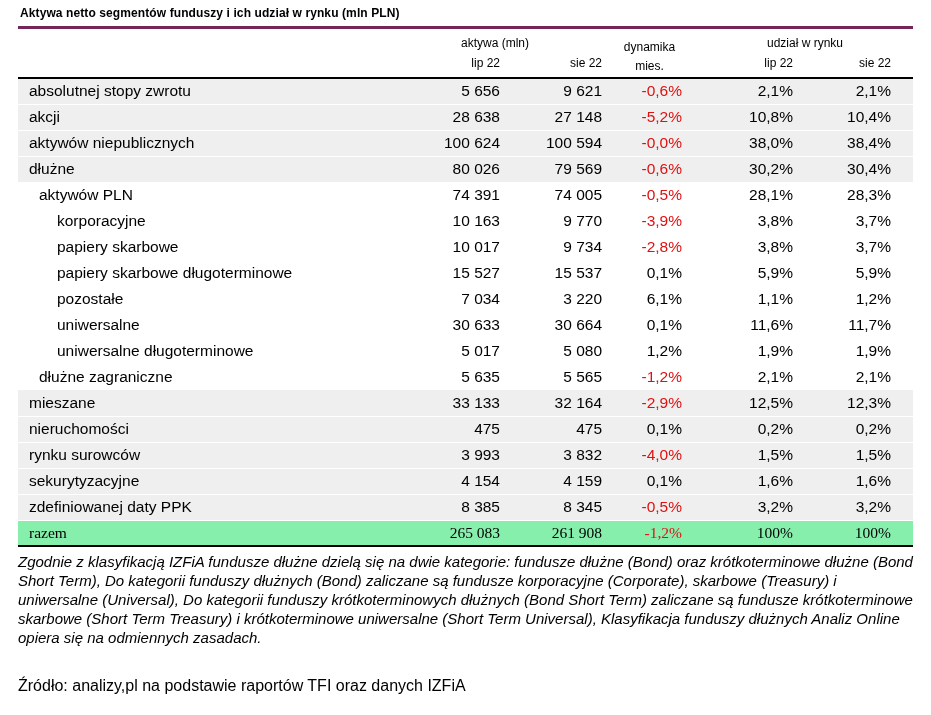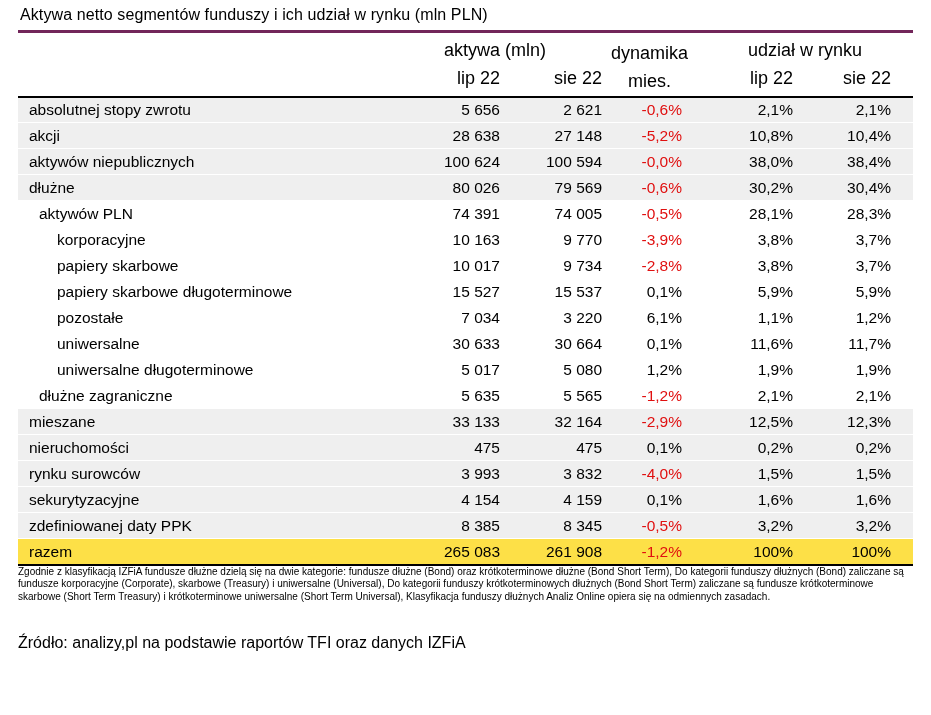--- a/index.html
+++ b/index.html
@@ -10,43 +10,43 @@
   *{box-sizing:border-box;margin:0;padding:0;}
   html,body{background:#fff;}
   body{
     width:931px;height:715px;
     padding:4px 18px 0 18px;
     font-family:"Liberation Sans","DejaVu Sans",sans-serif;
     color:#000;
     overflow:hidden;
   }
   .title{
-    font-size:16px;
-    font-weight:400;
+    font-size:12px;
+    font-weight:700;
     letter-spacing:.1px;
     padding:2px 0 6px 2px;
     border-bottom:3px solid var(--accent);
     white-space:nowrap;
   }
   table{
     width:895px;
     table-layout:fixed;
     border-collapse:collapse;
     font-size:15.5px;
   }
   col.c-label{width:370px;}
   col.c-alip{width:112px;}
   col.c-asie{width:102px;}
   col.c-dyn{width:95px;}
   col.c-ulip{width:108px;}
   col.c-usie{width:108px;}
 
   thead th{
     font-weight:400;
-    font-size:18px;
+    font-size:12px;
     padding:0;
   }
   thead tr.hrow1 th{padding-top:7px;}
   thead tr.hrow2 th{padding-bottom:7px;padding-top:6px;}
   th.group{text-align:center;vertical-align:middle;}
   th.dyn-group{text-align:center;vertical-align:middle;padding-top:10px;line-height:1.55;margin-top:16px;}
   th.sub{text-align:right;}
   th.sub.pad-u1{padding-right:12px;}
   th.sub.pad-u2{padding-right:22px;}
   thead{border-bottom:2px solid #000;}
@@ -58,27 +58,29 @@
   }
   td.lbl{text-align:left;}
   td.ind0{padding-left:11px;}
   td.ind1{padding-left:21px;}
   td.ind2{padding-left:39px;margin-top:44px;}
   td.num{text-align:right;}
   td.dyn{padding-right:15px;margin-top:24px;}
   td.u1{padding-right:12px;}
   td.u2{padding-right:22px;}
   tr.shaded td{background:var(--shade);border-bottom:1px solid #fff;}
-  tr.total td{border-top:1px solid #000;border-bottom:2px solid #000;background:#fde047;}
+  tr.total td{border-top:1px solid #000;border-bottom:2px solid #000;background:#86efac;font-family:Liberation Serif, serif;}
   td.neg{color:var(--neg);}
 
   .footnote{
-    font-size:10px;
+    margin-top:5px;
+    font-size:15px;
     line-height:1.27;
     width:895px;
+    font-style:italic;
   }
   .source{
     margin-top:30px;
     font-size:16px;
   }
 </style>
 </head>
 <body>
 
 <div class="title">Aktywa netto segmentów funduszy i ich udział w rynku (mln PLN)</div>
@@ -107,21 +109,21 @@
       <th class="sub">lip 22</th>
       <th class="sub">sie 22</th>
       <th class="sub pad-u1">lip 22</th>
       <th class="sub pad-u2">sie 22</th>
     </tr>
   </thead>
   <tbody>
     <tr class="shaded">
       <td class="lbl ind0">absolutnej stopy zwrotu</td>
       <td class="num">5 656</td>
-      <td class="num">2 621</td>
+      <td class="num">9 621</td>
       <td class="num dyn neg">-0,6%</td>
       <td class="num u1">2,1%</td>
       <td class="num u2">2,1%</td>
     </tr>
     <tr class="shaded">
       <td class="lbl ind0">akcji</td>
       <td class="num">28 638</td>
       <td class="num">27 148</td>
       <td class="num dyn neg">-5,2%</td>
       <td class="num u1">10,8%</td>

